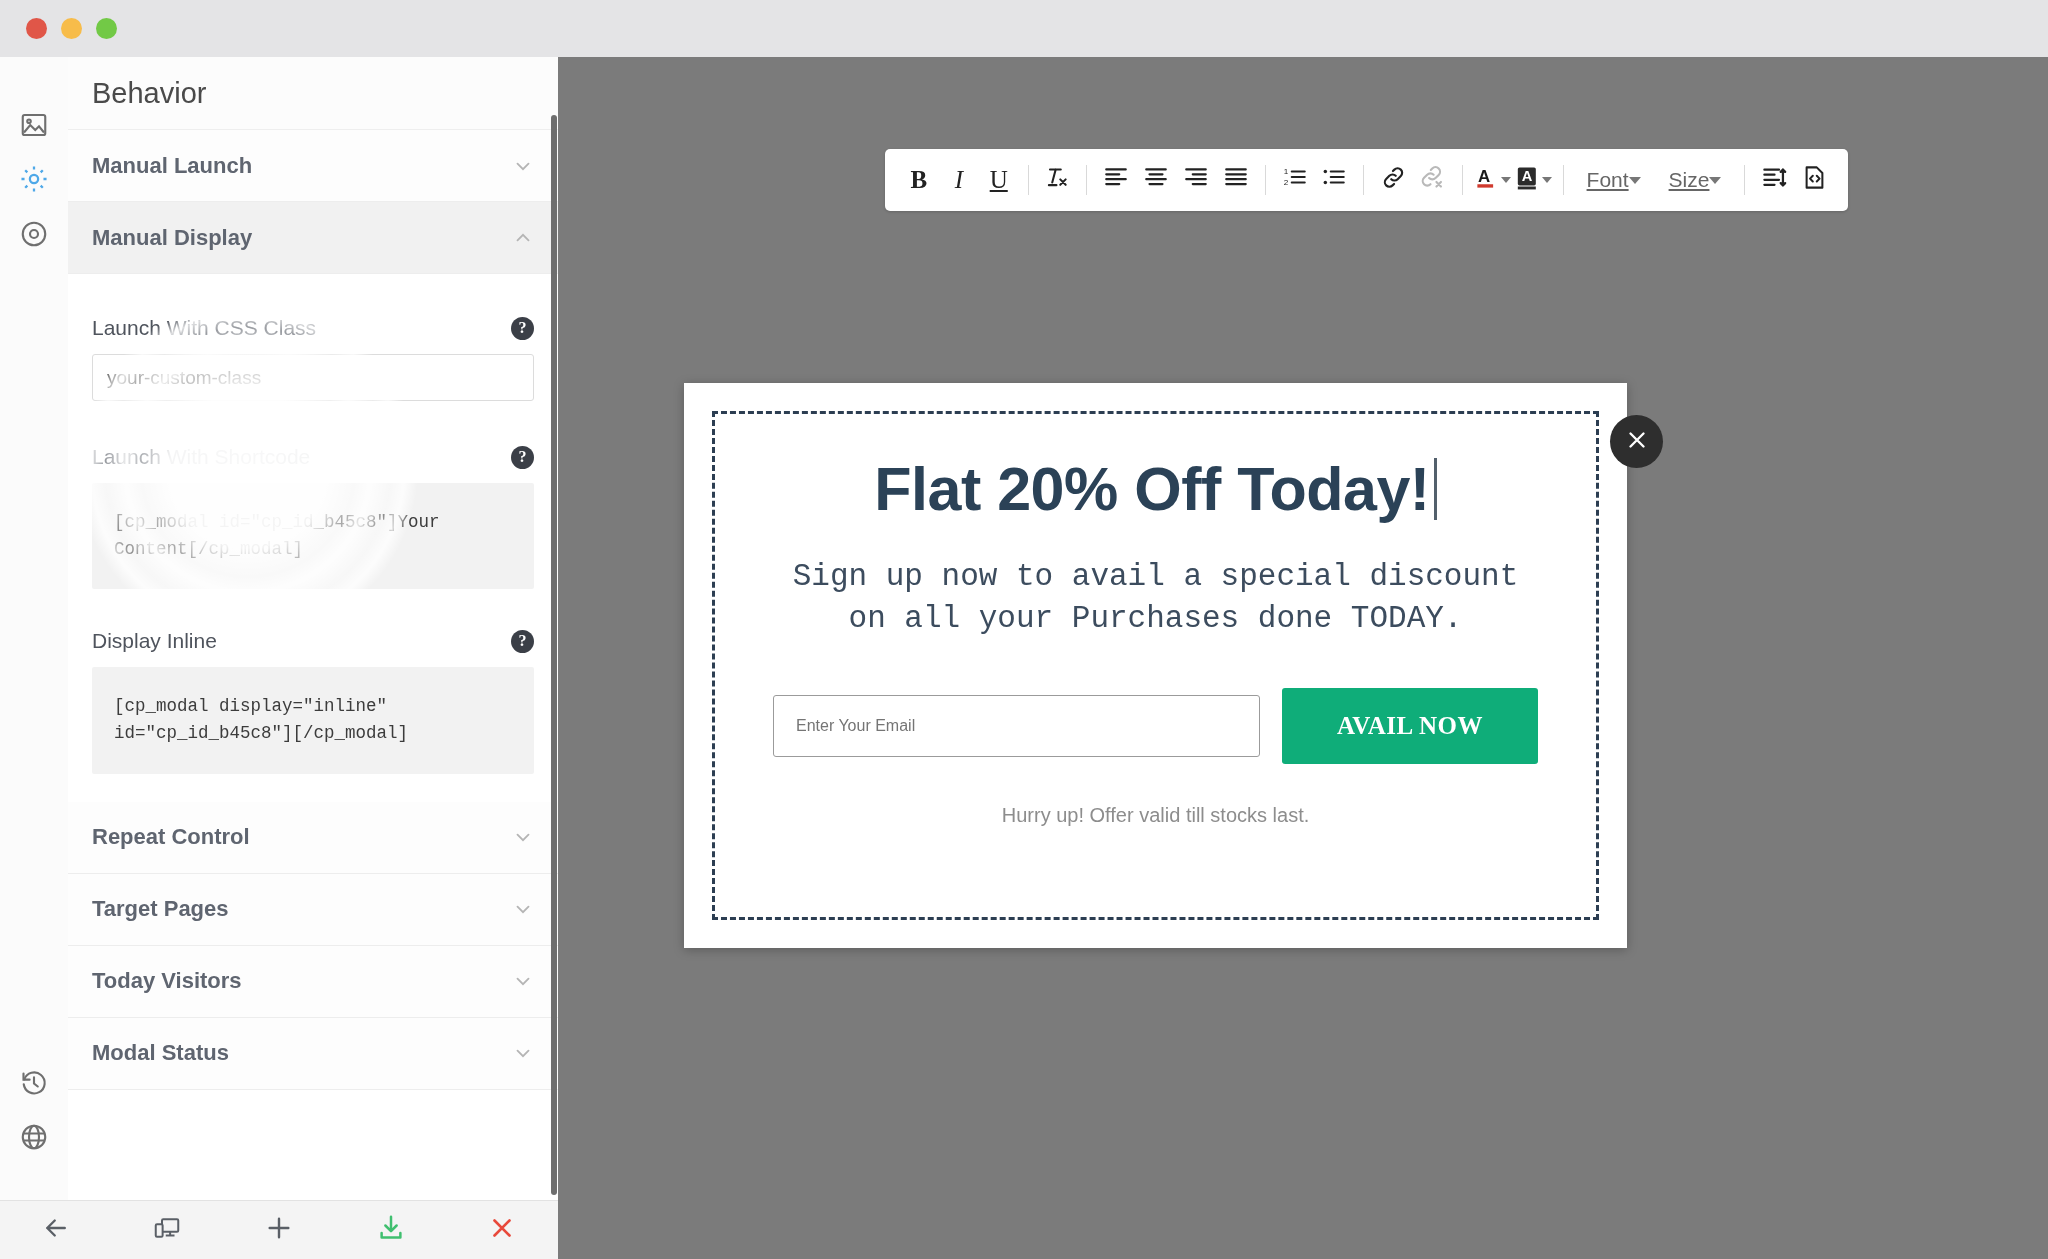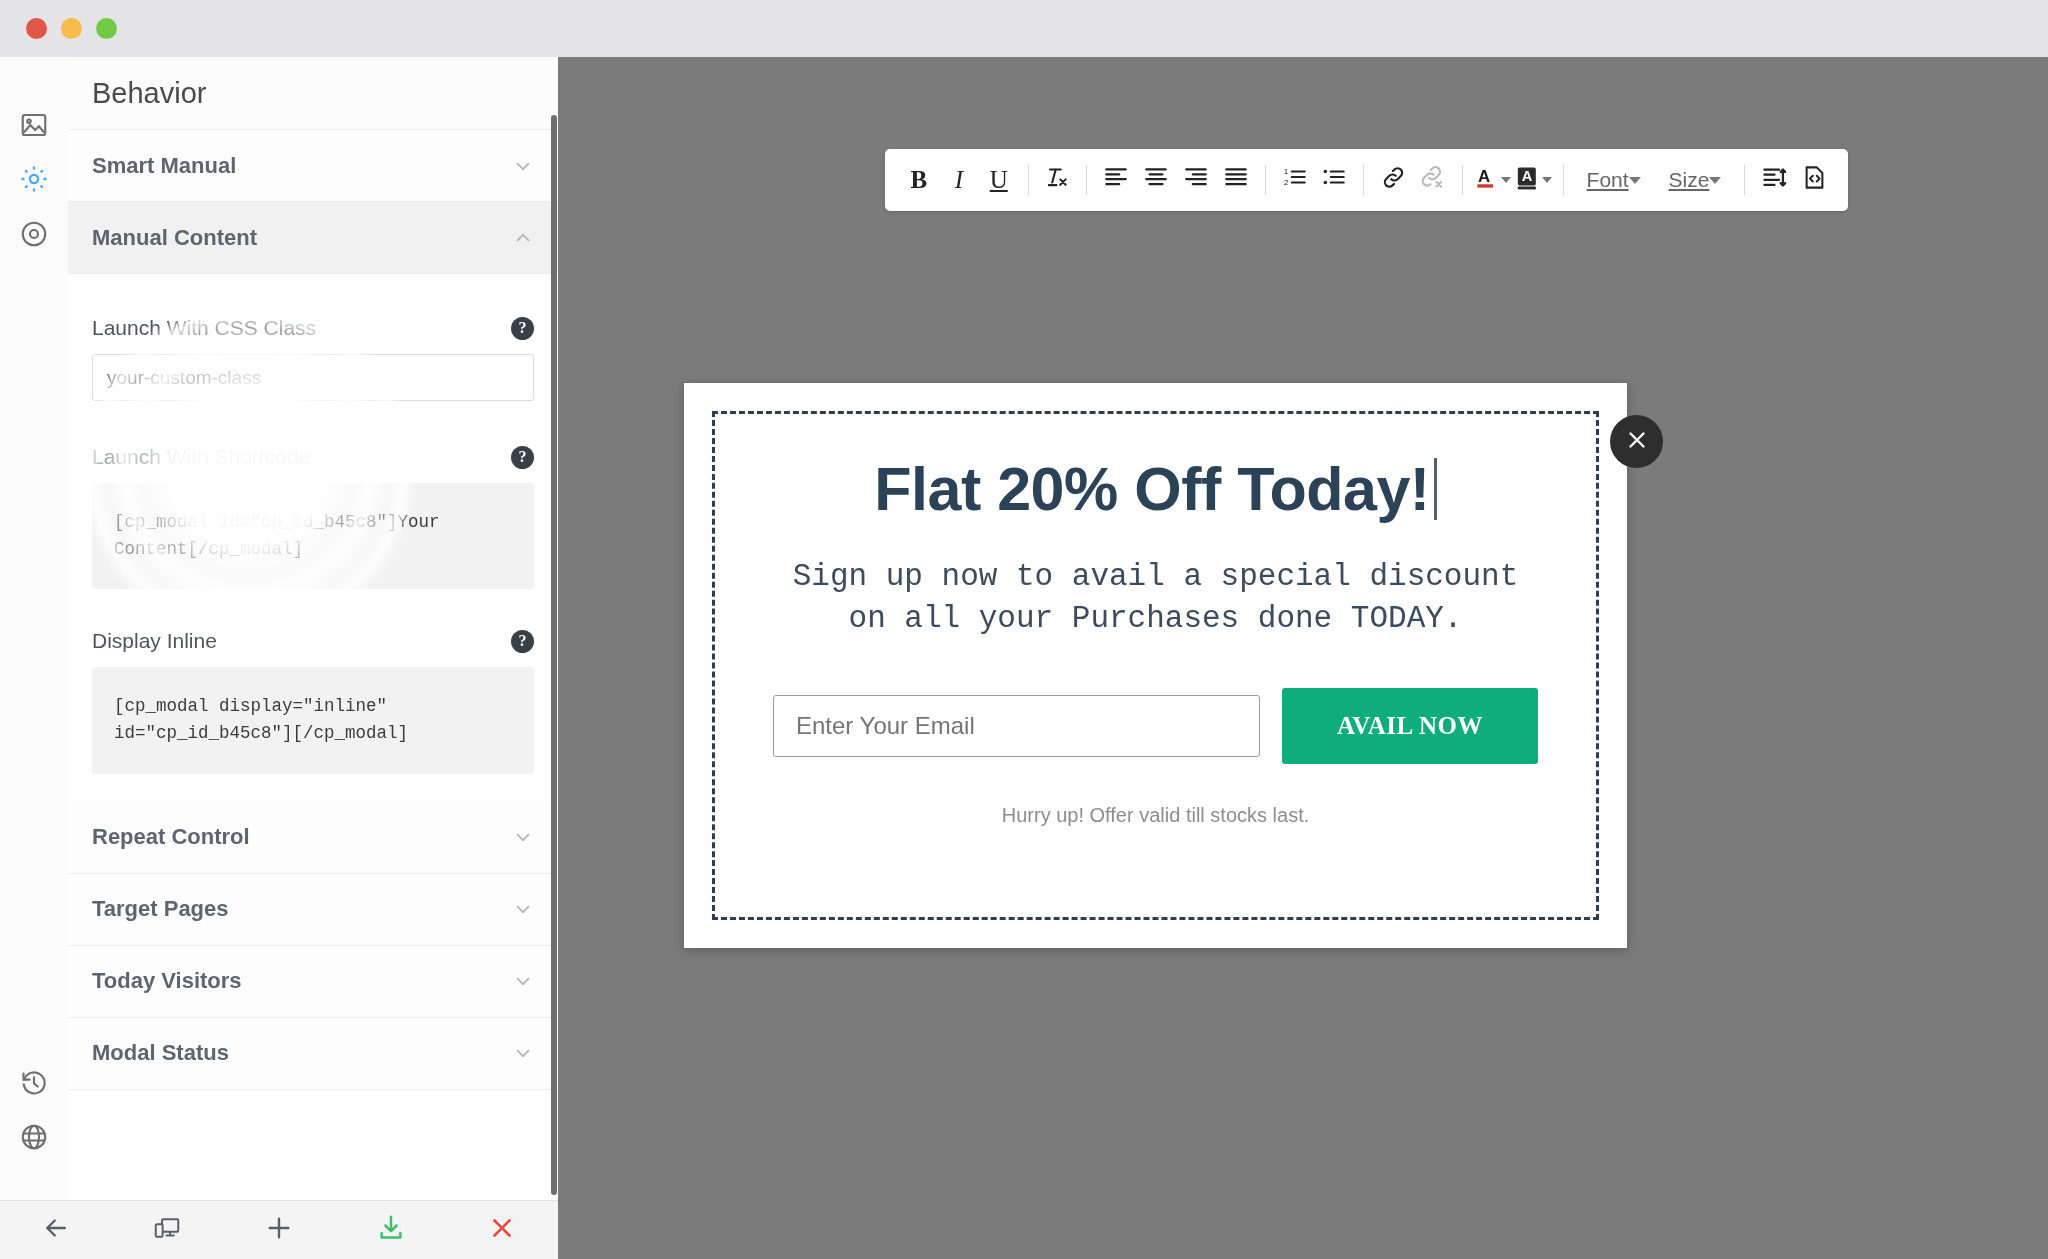--- a/index.html
+++ b/index.html
@@ -209,21 +209,21 @@
     text-align: center; margin: 32px 0 0 0; max-width: 760px;
     font-weight: 400;
     font-family: Liberation Mono, monospace;
   }
   .modal-form {
     display: flex; align-items: center; gap: 22px; margin-top: 48px;
   }
   .modal-email {
     width: 487px; height: 62px; box-sizing: border-box;
     padding: 0 22px; border: 1px solid #9b9b9b; border-radius: 3px;
-    font-size: 24px; color: #9a9a9a; background: #fff;
+    font-size: 16px; color: #9a9a9a; background: #fff;
     font-family: "Liberation Sans", sans-serif; outline: none;
   }
   .modal-cta {
     width: 256px; height: 76px;
     background: #0fad79; color: #ffffff;
     border: none; border-radius: 3px;
     font-size: 25px; font-weight: bold; letter-spacing: 0.5px;
     font-family: "Liberation Serif", serif;
     cursor: pointer;
   }
@@ -296,30 +296,30 @@
         </svg>
       </span>
     </div>
   </div>
 
   <div class="panel">
 
     <div class="panel-title">Behavior</div>
 
     <div class="acc-head">
-      <span>Smart Manual</span>
+      <span>Manual Launch</span>
       <span class="chev">
         <svg width="22" height="22" viewBox="0 0 24 24" fill="none" stroke="currentColor" stroke-width="2" stroke-linecap="round">
             <path d="M6 9.5l6 6 6-6"></path>
           </svg>
       </span>
     </div>
 
     <div class="acc-head open">
-      <span>Manual Content</span>
+      <span>Manual Display</span>
       <span class="chev">
         <svg width="22" height="22" viewBox="0 0 24 24" fill="none" stroke="currentColor" stroke-width="2" stroke-linecap="round">
             <path d="M6 14.5l6-6 6 6"></path>
           </svg>
       </span>
     </div>
 
     <div class="acc-body">
 
       <div class="field-label-row">

